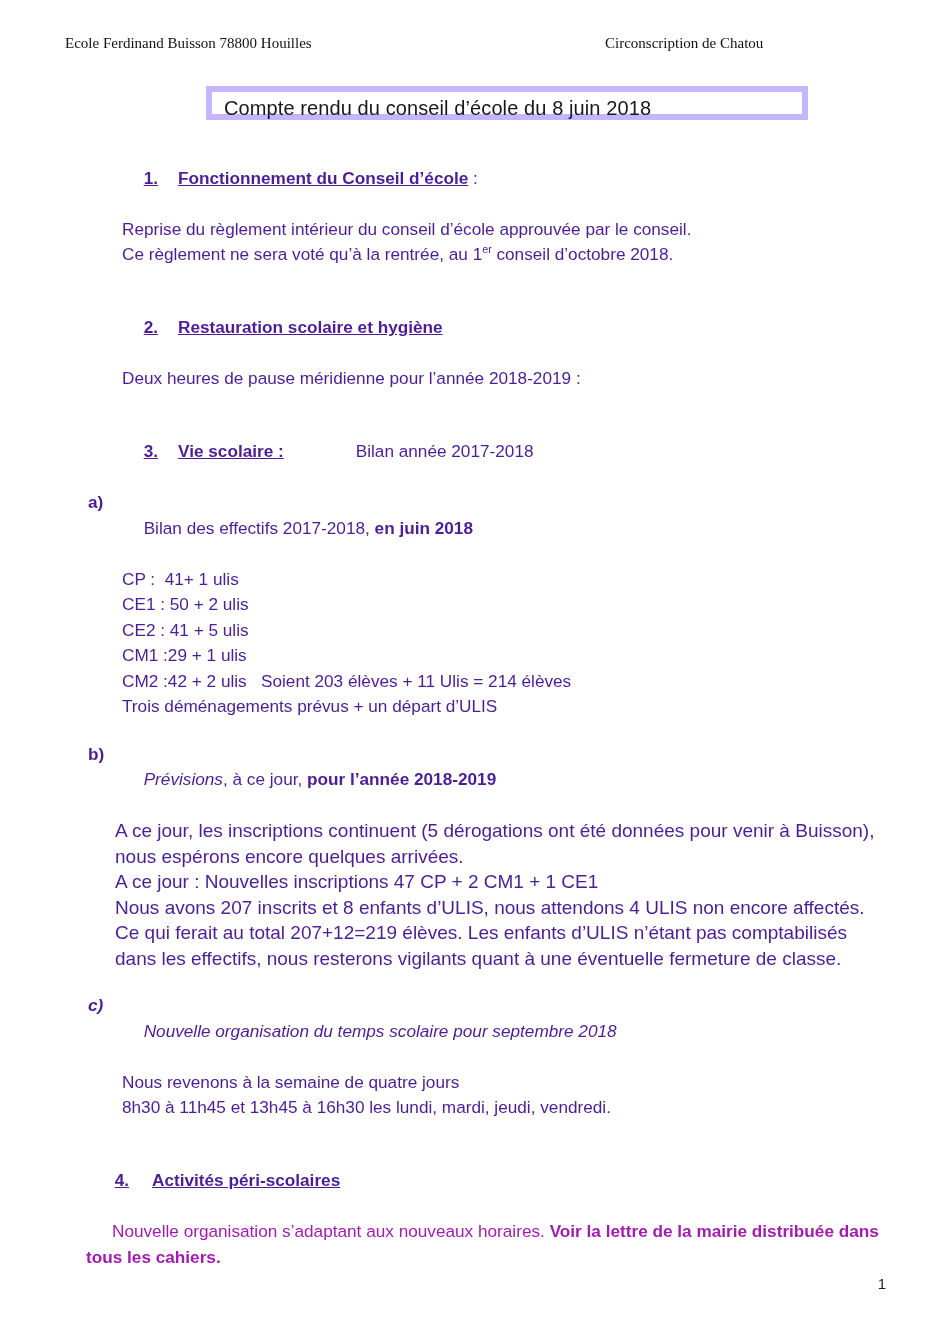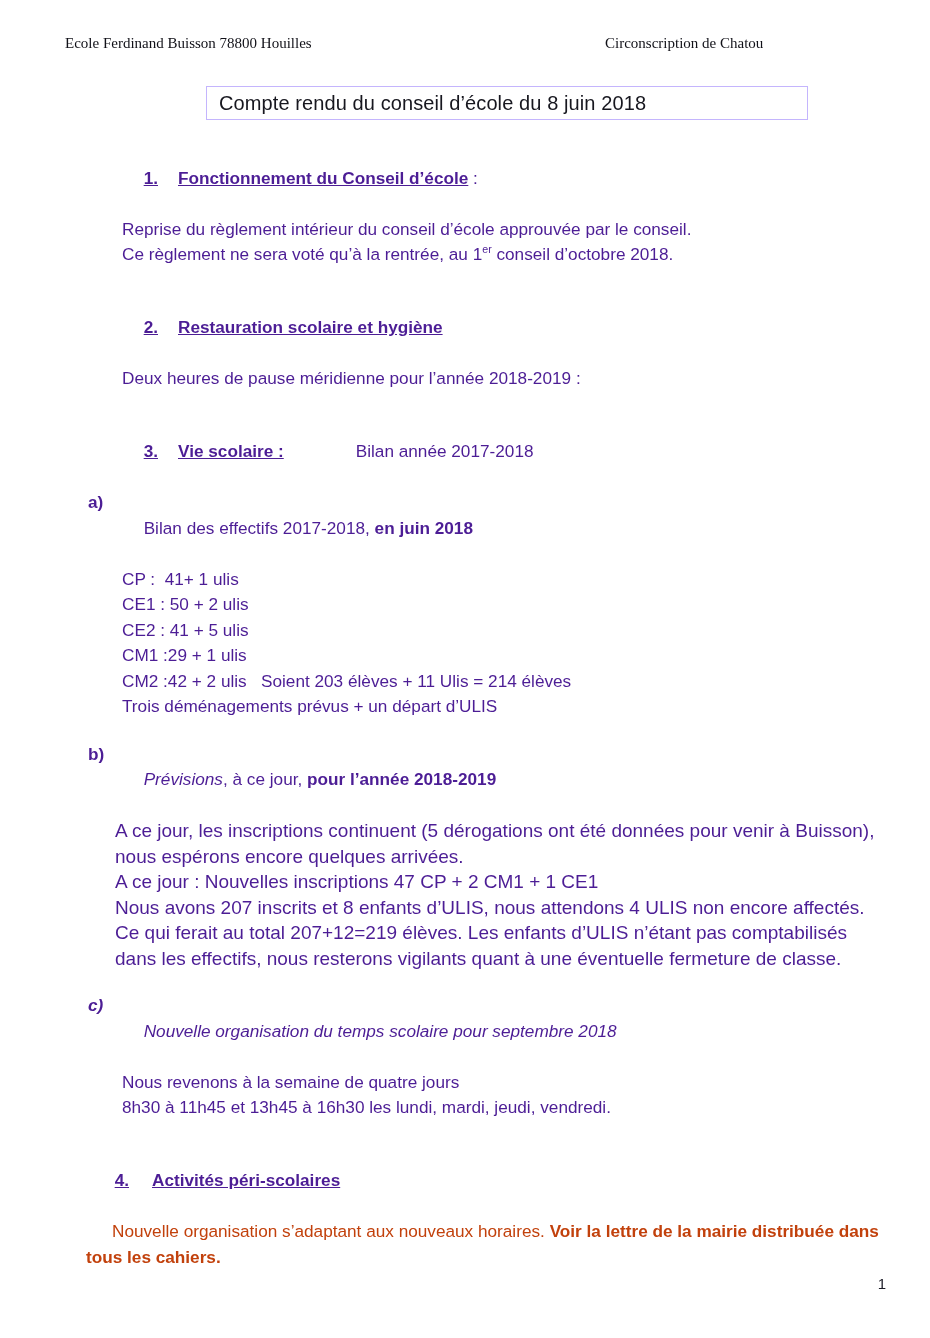--- a/index.html
+++ b/index.html
@@ -46,21 +46,21 @@
     top: 0;
   }
 
   
   .title-box {
     position: absolute;
     top: 86px;
     left: 206px;
     width: 602px;
     height: 34px;
-    border: 1px solid #c4b5fd;
+    border: 6px solid #c4b5fd;
     box-sizing: border-box;
     background: #fff;
   }
   .title-box .title-text {
     display: block;
     padding: 3px 0 0 12px;
     font-family: "Liberation Sans", sans-serif;
     font-size: 20px;
     line-height: 27px;
     color: #17171f;
@@ -95,21 +95,21 @@
     font-size: 19px;
     line-height: 25.5px;
     color: #4c1d95;
     text-align: left;
   }
   .para-wide {
     margin-left: 86px;
     width: 795px;
     font-size: 17.2px;
     line-height: 25.5px;
-    color: #c2410c;
+    color: #a21caf;
   }
 
   
   .num-head {
     position: relative;
     font-size: 17.2px;
     line-height: 25.5px;
     font-weight: bold;
   }
   .num-head .num {

